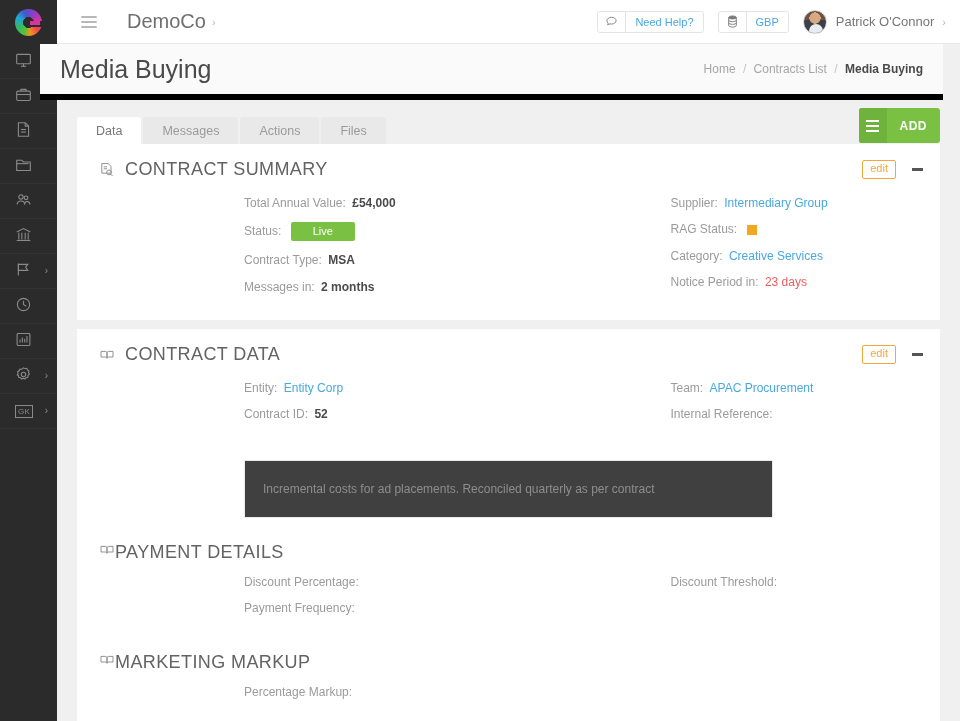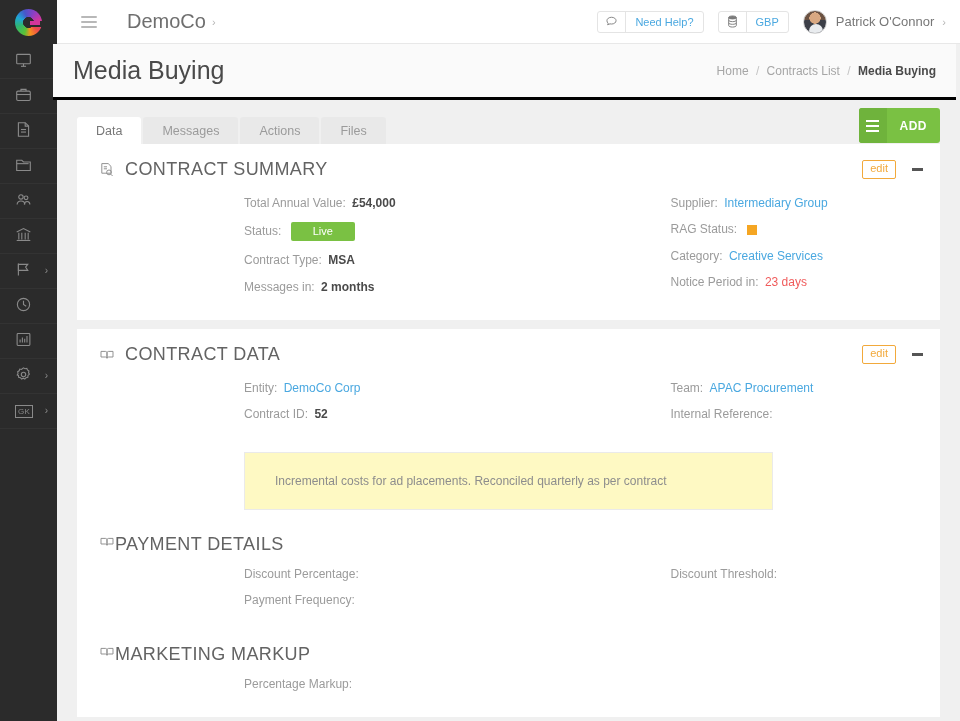--- a/index.html
+++ b/index.html
@@ -97,23 +97,23 @@
   }
   .avatar::after {
     content:""; position:absolute; left:5px; bottom:0; width:14px; height:9px;
     background:#e9ecef; border-radius: 7px 7px 0 0;
   }
   .user-name { font-size: 13px; color: #777; }
   .user-chev { margin-left: 8px; font-size: 11px; color: #b5b5b5; }
 
   
   .pagehead {
-    position: absolute; left: 53px; top: 44px;
+    position: absolute; left: 40px; top: 44px;
     width: 903px; height: 56px; background: #fafafa;
-    border-bottom: 3px solid #000000;
+    border-bottom: 6px solid #000000;
     display: flex; align-items: center;
   }
   .page-title {
     margin-left: 20px; font-size: 25px; color: #4a4a4a; font-weight: 400;
   }
   .crumbs {
     margin-left: auto; margin-right: 20px; font-size: 12px; color: #a6a6a6;
   }
   .crumbs a { color: #a6a6a6; text-decoration: none; cursor: pointer; }
   .crumbs .sep { margin: 0 4px; color: #c4c4c4; }
@@ -193,22 +193,22 @@
   .badge-live {
     display: inline-block; background: #7ac143; color: #fff;
     font-size: 11px; padding: 2px 22px; border-radius: 2px;
     margin-left: 6px; vertical-align: middle; line-height: 1.35;
   }
   .rag-square {
     display: inline-block; width: 10px; height: 10px;
     background: #f5a623; margin-left: 6px; vertical-align: middle;
   }
   .notes-box {
-    margin: 4px 22px 14px 167px; background: #fef9c3; border: 1px solid #eaeaea;
-    height: 58px; display: flex; align-items: center; padding: 0 30px;
+    margin: 12px 22px 14px 167px; background: #404040; border: 1px solid #eaeaea;
+    height: 58px; display: flex; align-items: center; padding: 0 18px;
     font-size: 12px; color: #8d8d8d; max-width: 529px;
   }
 </style>
 </head>
 <body>
 
 <div class="sidebar">
   <div class="logo-wrap">
     <div class="logo"></div>
   </div>
@@ -463,21 +463,21 @@
         <span class="edit-btn">edit</span>
         <span class="collapse-btn">
             <i></i>
           </span>
       </span>
     </div>
     <div class="fields">
       <div class="col">
         <div class="frow">
           <span class="lbl">Entity:</span>
-          <span class="link">DemoCo Corp</span>
+          <span class="link">Entity Corp</span>
         </div>
         <div class="frow">
           <span class="lbl">Contract ID:</span>
           <span class="val">52</span>
         </div>
       </div>
       <div class="col right">
         <div class="frow">
           <span class="lbl">Team:</span>
           <span class="link">APAC Procurement</span>

